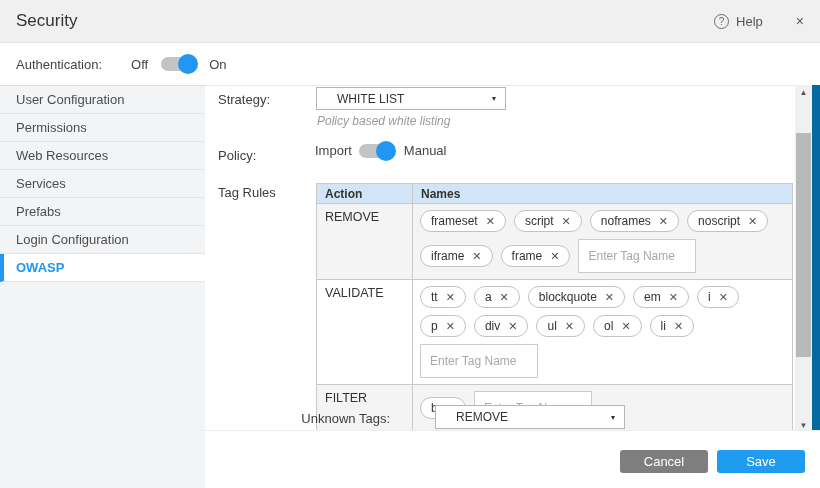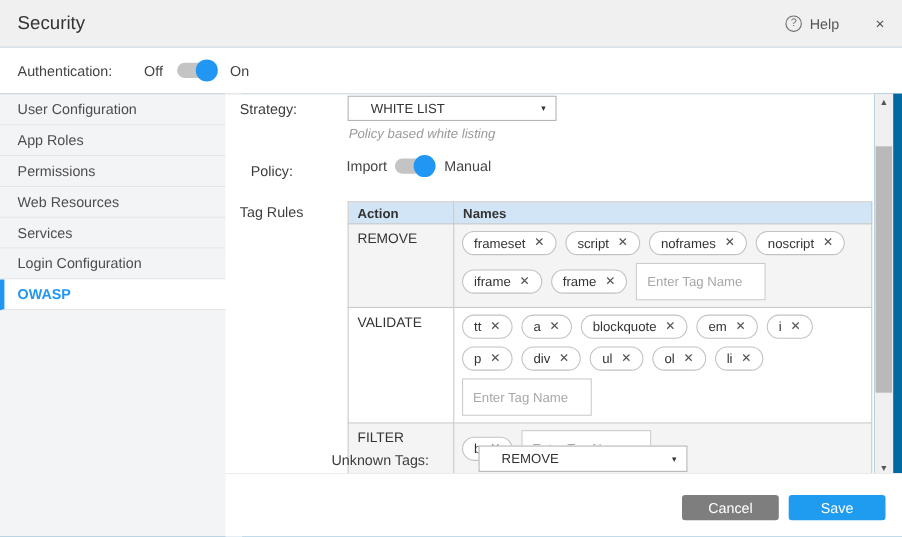--- a/index.html
+++ b/index.html
@@ -34,21 +34,21 @@
   .side-item { height:28px; line-height:28px; padding-left:16px; font-size:13px;
     color:#4d4d4d; border-bottom:1px solid #e3e4e6; background:#f3f4f6; cursor:pointer; }
   .side-item.active { background:#fff; color:#2196f3; font-weight:bold;
     border-left:4px solid #2196f3; padding-left:12px; }
 
   
   .content { position:absolute; top:85px; left:205px; width:590px; height:345px;
     background:#fff; border-top:1px solid #e8e8e8; }
   .field-label { position:absolute; font-size:13px; color:#3d3d3d; }
   .lbl-strategy { left:13px; top:6px; }
-  .lbl-policy   { left:23px; top:62px; }
+  .lbl-policy   { left:13px; top:62px; }
   .lbl-tagrules { left:13px; top:99px; }
 
   .select { position:absolute; background:#fff; border:1px solid #b5b5b5;
     display:flex; align-items:center; font-size:12px; color:#333; cursor:pointer; }
   .select .sel-text { padding-left:20px; }
   .select .arrow { margin-left:auto; margin-right:9px; font-size:8px; color:#333; }
   .sel-strategy { left:111px; top:1px; width:190px; height:23px; }
   .sel-unknown  { left:230px; top:319px; width:190px; height:24px; }
 
   .hint { position:absolute; left:112px; top:28px; font-size:12px; font-style:italic; color:#9a9a9a; }
@@ -113,24 +113,24 @@
     <span class="auth-label">Authentication:</span>
     <span class="off">Off</span>
     <div class="switch">
       <div class="knob"></div>
     </div>
     <span class="on">On</span>
   </div>
 
   <div class="sidebar">
       <div class="side-item">User Configuration</div>
-      <div class="side-item">App Roles</div>
       <div class="side-item">Permissions</div>
       <div class="side-item">Web Resources</div>
       <div class="side-item">Services</div>
+      <div class="side-item">Prefabs</div>
       <div class="side-item">Login Configuration</div>
       <div class="side-item active">OWASP</div>
     </div>
 
   <div class="content">
     <span class="field-label lbl-strategy">Strategy:</span>
     <div class="select sel-strategy">
       <span class="sel-text">WHITE LIST</span>
       <span class="arrow">▾</span>
     </div>

